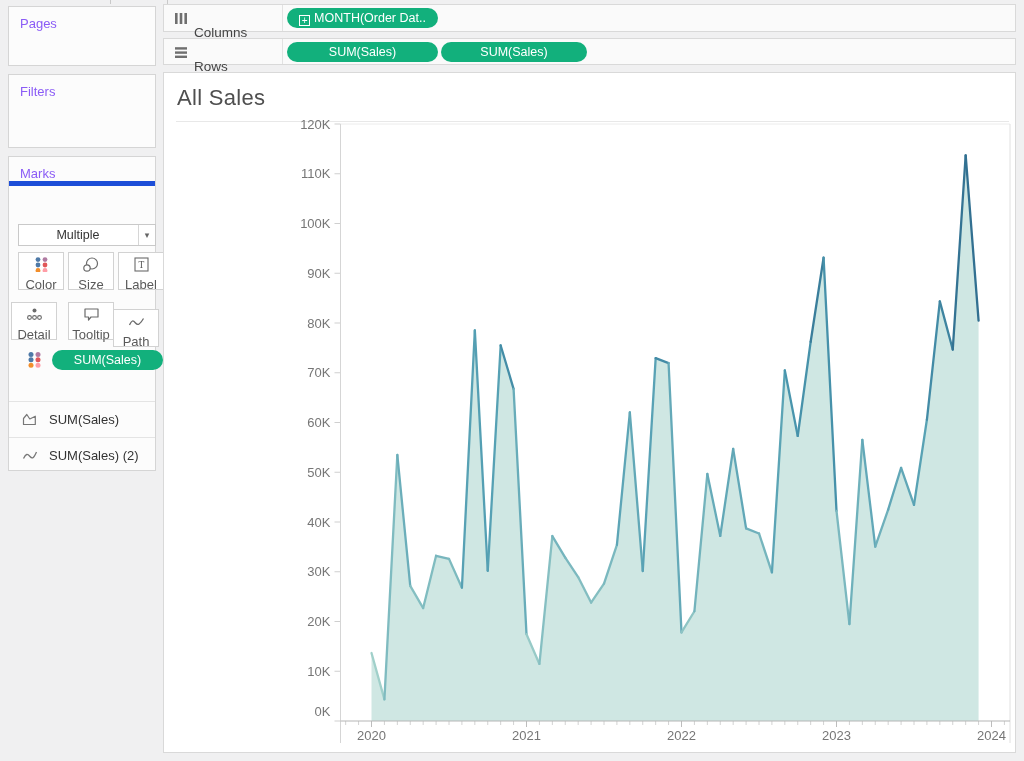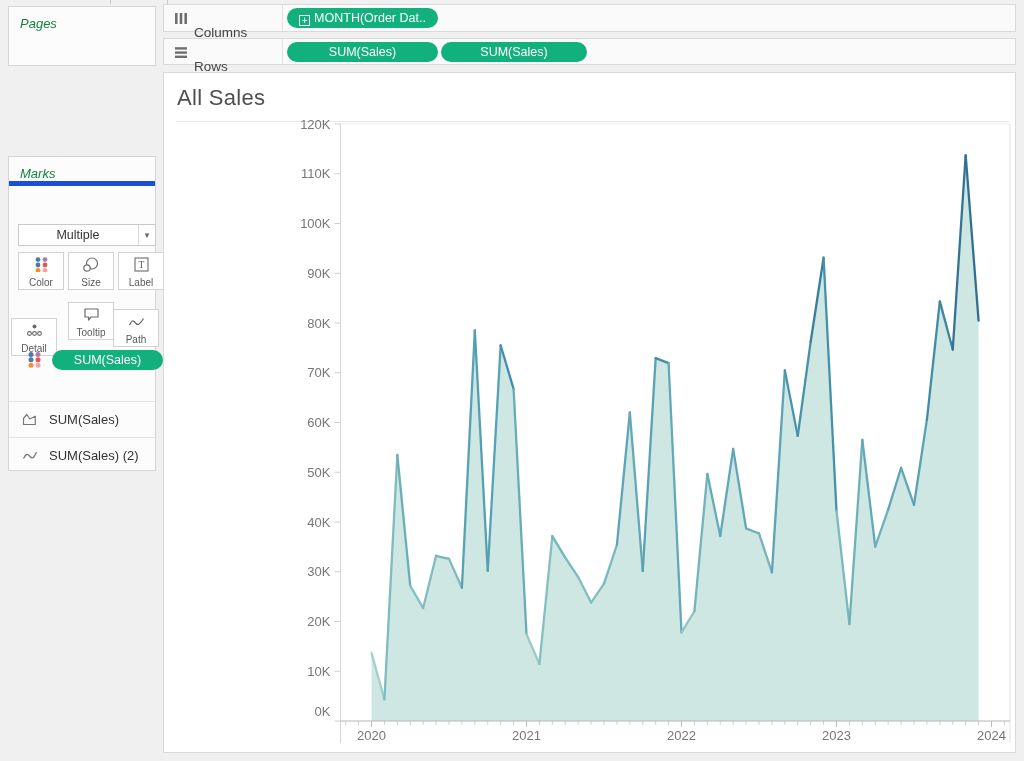--- a/index.html
+++ b/index.html
@@ -1,32 +1,32 @@
 <!DOCTYPE html>
 <html><head>
 <meta charset="utf-8">
 <style>
   html,body{margin:0;padding:0;background:#f0f0f0;}
   *{box-sizing:border-box;}
   .app{position:relative;width:1024px;height:761px;background:#f0f0f1;overflow:hidden;
        font-family:"Liberation Sans","DejaVu Sans",sans-serif;color:#3b3b3b;}
   .topmark{position:absolute;top:0;width:1px;height:4px;background:#c9c9c9;}
   .panel{position:absolute;left:8px;width:148px;background:#fcfcfc;border:1px solid #d5d5d5;}
-  .panel-label{font-size:13px;color:#15803d;padding:9px 0 0 11px;font-style:italic;}
+  .panel-label{font-size:13px;color:#8b5cf6;padding:9px 0 0 11px;}
   .marks-header{height:29px;border-bottom:5px solid #1d4ed8;}
   .all-row{height:33px;line-height:33px;text-align:center;font-size:13px;font-weight:bold;
            color:#222;border-bottom:1px solid #e4e4e4;}
   .dropdown{position:absolute;left:9px;top:67px;width:138px;height:22px;background:#fff;
             border:1px solid #c9c9c9;font-size:12.5px;color:#333;padding-left:12px;}
   .dropdown .dd-text{position:absolute;left:0;right:18px;top:0;bottom:0;text-align:center;line-height:20px;}
   .dropdown .dd-caret{position:absolute;right:0;top:0;width:17px;height:20px;border-left:1px solid #d6d6d6;
             color:#666;font-size:9px;text-align:center;line-height:20px;}
   .mbtn{position:absolute;width:46px;height:38px;background:#fff;border:1px solid #d2d2d2;
         text-align:center;cursor:default;}
-  .mbtn .mbtn-label{font-size:10px;color:#595959;margin-top:1px;}
+  .mbtn .mbtn-label{font-size:13px;color:#595959;margin-top:1px;}
   .mbtn svg{margin-top:4px;}
   .enc-row{position:absolute;left:9px;top:193px;height:20px;width:138px;}
   .pill{display:inline-block;height:20px;border-radius:10px;color:#fff;font-size:12.5px;
         line-height:20px;text-align:center;vertical-align:top;}
   .enc-pill{position:absolute;left:34px;top:0;width:111px;}
   .card-row{position:absolute;left:0;width:146px;height:35px;border-top:1px solid #e4e4e4;}
   .card-row .cr-icon{position:absolute;left:13px;top:10px;}
   .card-row .cr-label{position:absolute;left:40px;top:10px;font-size:13px;color:#333;}
   .shelf{position:absolute;left:163px;width:853px;background:#fafafa;border:1px solid #d9d9d9;}
   .shelf-label{position:absolute;left:13px;top:20px;font-size:13.5px;color:#444;}
@@ -46,20 +46,23 @@
 
 <div class="app">
 
   <div class="topmark" style="left:110px"></div>
   <div class="topmark" style="left:167px"></div>
 
   <div class="panel" style="top:6px;height:60px;">
     <div class="panel-label">Pages</div>
   </div>
 
+  <div class="panel" style="top:74px;height:74px;">
+    <div class="panel-label">Filters</div>
+  </div>
 
   <div class="panel" style="top:156px;height:315px;">
     <div class="marks-header">
       <div class="panel-label">Marks</div>
     </div>
 
     <div class="dropdown">
       <span class="dd-text">Multiple</span>
       <span class="dd-caret">▾</span>
     </div>
@@ -83,21 +86,21 @@
       <div class="mbtn-label">Size</div>
     </div>
     <div class="mbtn" style="left:109px;top:95px;">
       <svg width="15" height="15" viewBox="0 0 15 15">
         <rect x="1" y="1" width="13" height="13" fill="none" stroke="#6b6b6b" stroke-width="1.1"></rect>
         <text x="7.5" y="11" font-size="9.5" font-family="Liberation Serif,serif" fill="#555" text-anchor="middle">T</text>
       </svg>
       <div class="mbtn-label">Label</div>
     </div>
 
-    <div class="mbtn" style="left:2px;top:145px;margin-top:16px;">
+    <div class="mbtn" style="left:2px;top:145px;">
       <svg width="17" height="15" viewBox="0 0 17 15">
         <circle cx="8.5" cy="3.5" r="2" fill="#6b6b6b"></circle>
         <circle cx="3.5" cy="10.5" r="1.9" fill="none" stroke="#6b6b6b" stroke-width="1.1"></circle>
         <circle cx="8.5" cy="10.5" r="1.9" fill="none" stroke="#6b6b6b" stroke-width="1.1"></circle>
         <circle cx="13.5" cy="10.5" r="1.9" fill="none" stroke="#6b6b6b" stroke-width="1.1"></circle>
       </svg>
       <div class="mbtn-label">Detail</div>
     </div>
     <div class="mbtn" style="left:59px;top:145px;">
       <svg width="17" height="15" viewBox="0 0 17 15">

